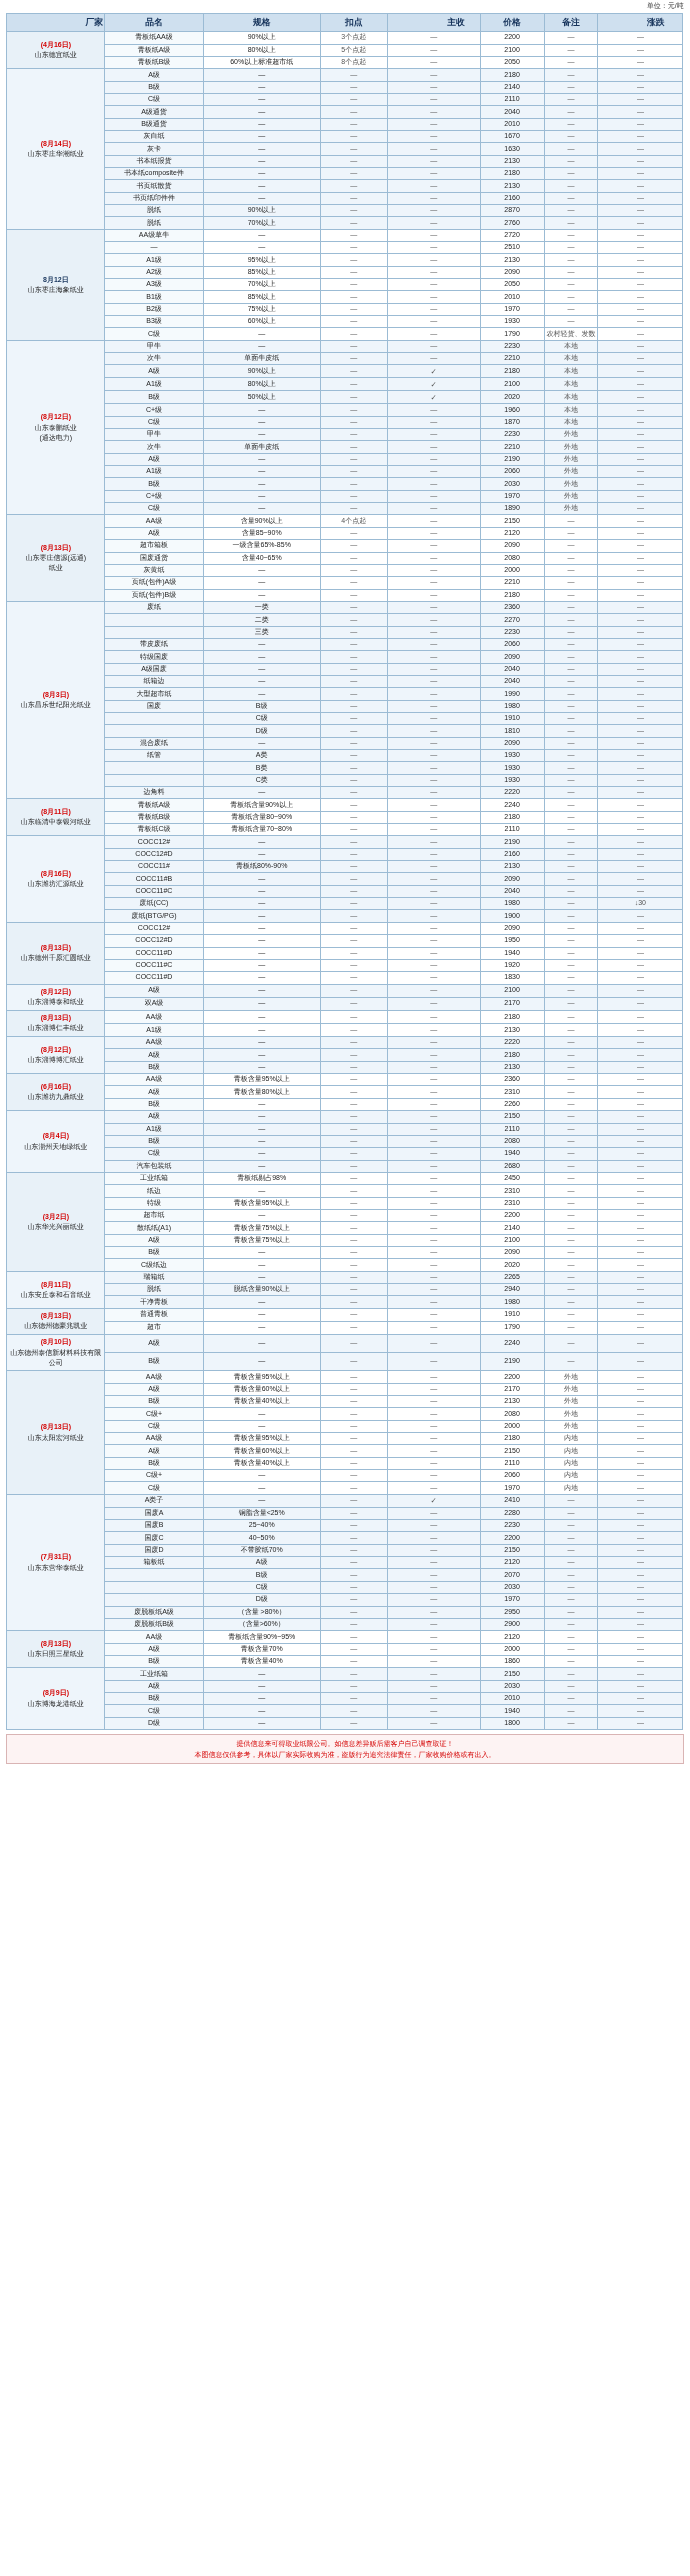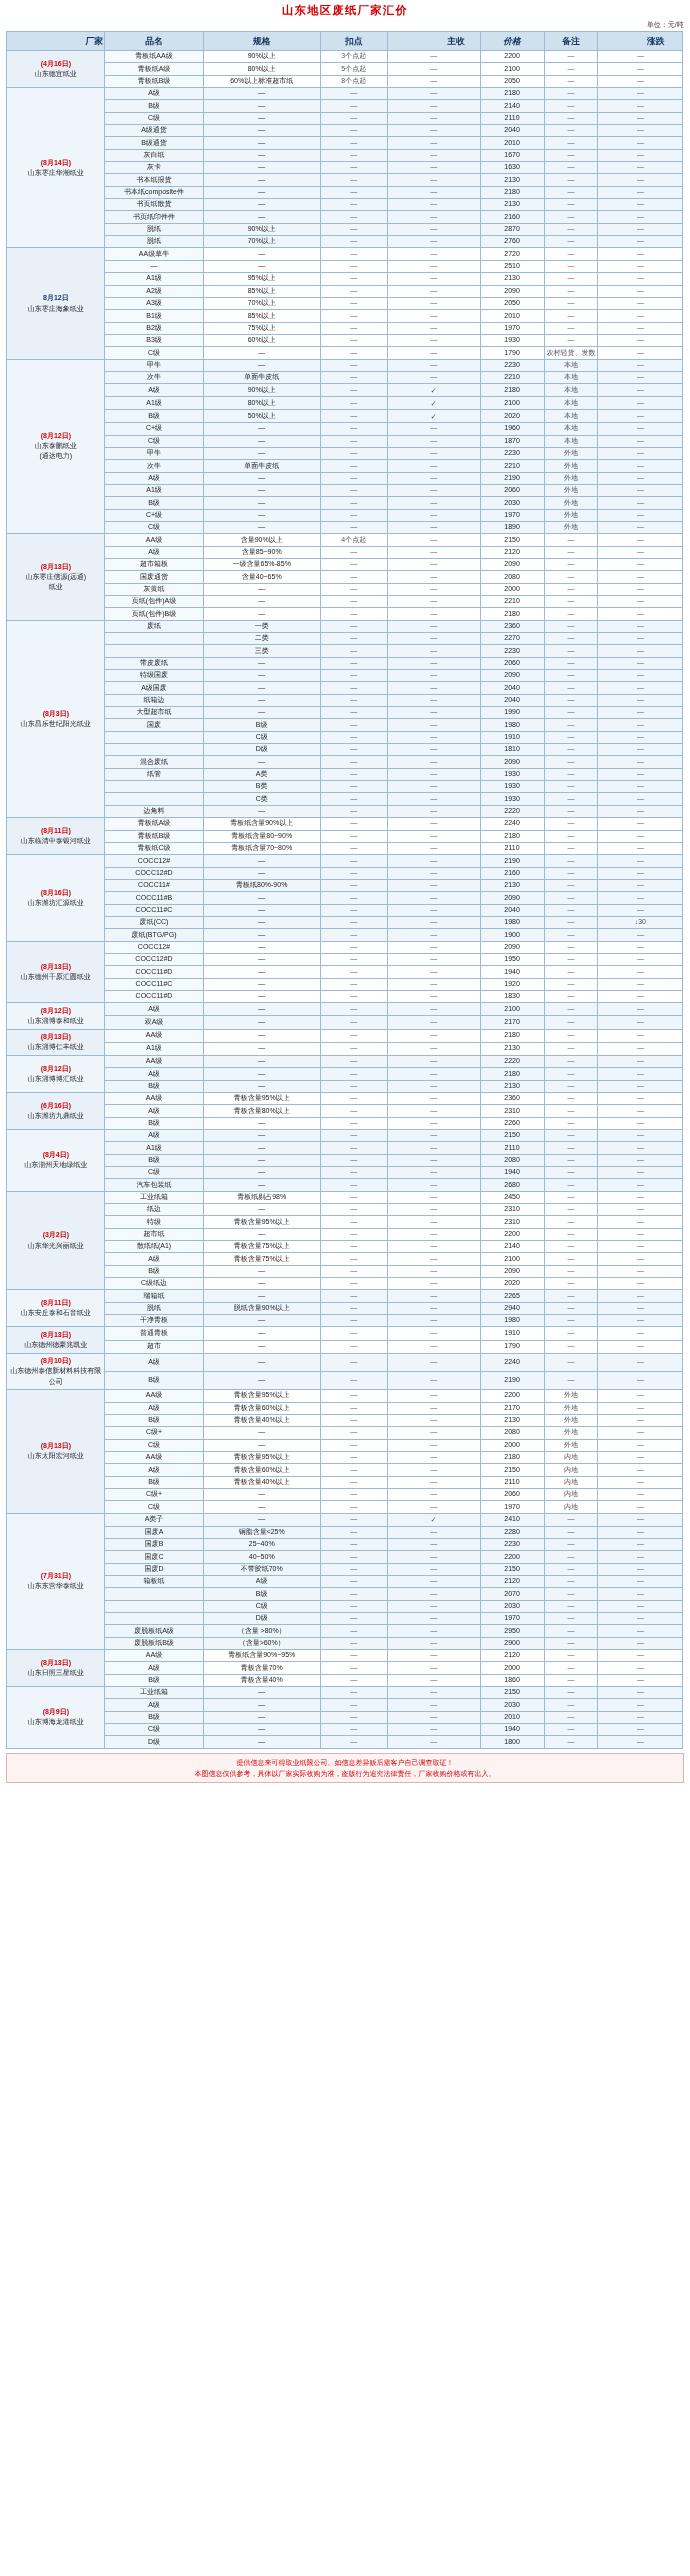--- a/index.html
+++ b/index.html
@@ -9,42 +9,39 @@
   .title-bar .t{color:#d40000;font-size:11.3px;font-weight:bold;letter-spacing:1.3px;}
   .unit{text-align:right;font-size:7px;color:#333;padding:1.3px 6.3px 1.3px 0;}
   table{border-collapse:collapse;width:677px;margin:0 6.3px;table-layout:fixed;}
   td,th{border:0.6px solid #9bbbd4;font-size:7px;color:#222;text-align:center;vertical-align:middle;padding:1.3px 1.3px;line-height:1.25;}
   thead th{background:#cfe0ef;font-size:8.8px;font-weight:bold;color:#15325a;height:15px;}
   .c-fac{width:94px;text-align:right;}
   .c-prod{width:94px;}
   .c-spec{width:113px;}
   .c-ded{width:63px;text-align:center;}
   .c-main{width:44px;padding-left:46px;}
-  .c-price{width:60px;font-style:italic;}
+  .c-price{width:60px;}
   .c-note{width:50px;}
   .c-chg{width:50px;padding-left:32px;}
   td.fac{background:#e8f1f8;font-size:7px;line-height:1.45;padding:2.5px 1.9px;}
   td.fac .date{color:#d40000;font-weight:bold;display:block;}
   td.fac .date.blue{color:#15325a;}
   td.fac .name{display:block;color:#222;}
   td.prod{background:#f5fafd;}
   .alt td{background:#eef5fb;}
   td.dash{color:#555;}
   .price{font-weight:normal;}
   .check{font-size:7.5px;color:#111;}
   .footer{margin:3.8px 6.3px 6.3px;border:0.6px solid #d9b4b4;background:#fdf3f3;padding:3.1px 5px;color:#d40000;font-size:7px;line-height:1.6;text-align:center;}
 </style>
 </head>
 <body>
 
 <div class="page">
 
-  <div class="title-bar">
-    <span class="t">山东地区废纸厂家汇价</span>
-  </div>
 
   <div class="unit">单位：元/吨</div>
 
   <table>
     <thead>
       <tr>
         <th class="c-fac">厂家</th>
         <th class="c-prod">品名</th>
         <th class="c-spec">规格</th>
         <th class="c-ded">扣点</th>

